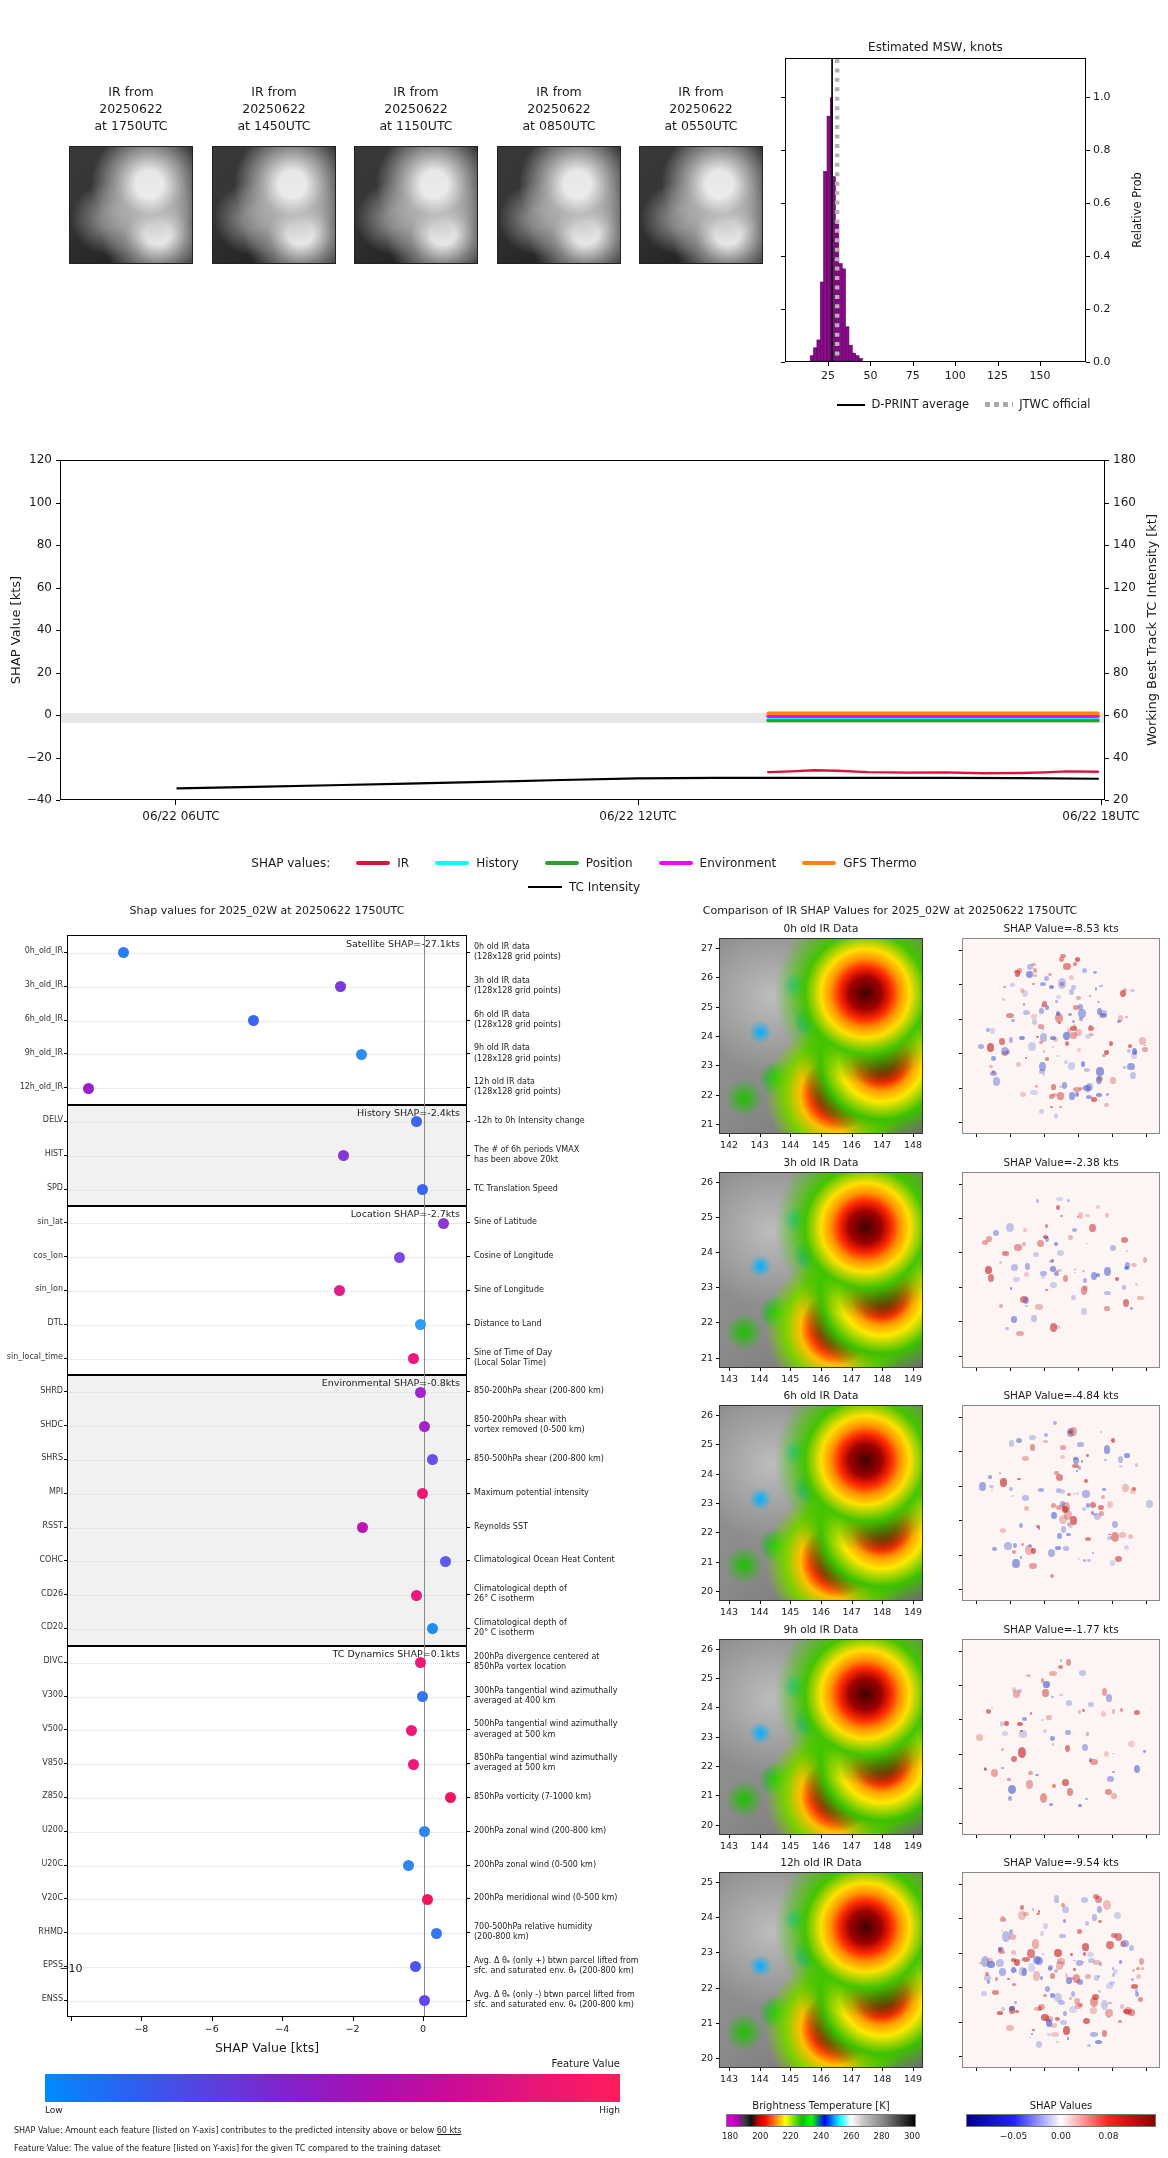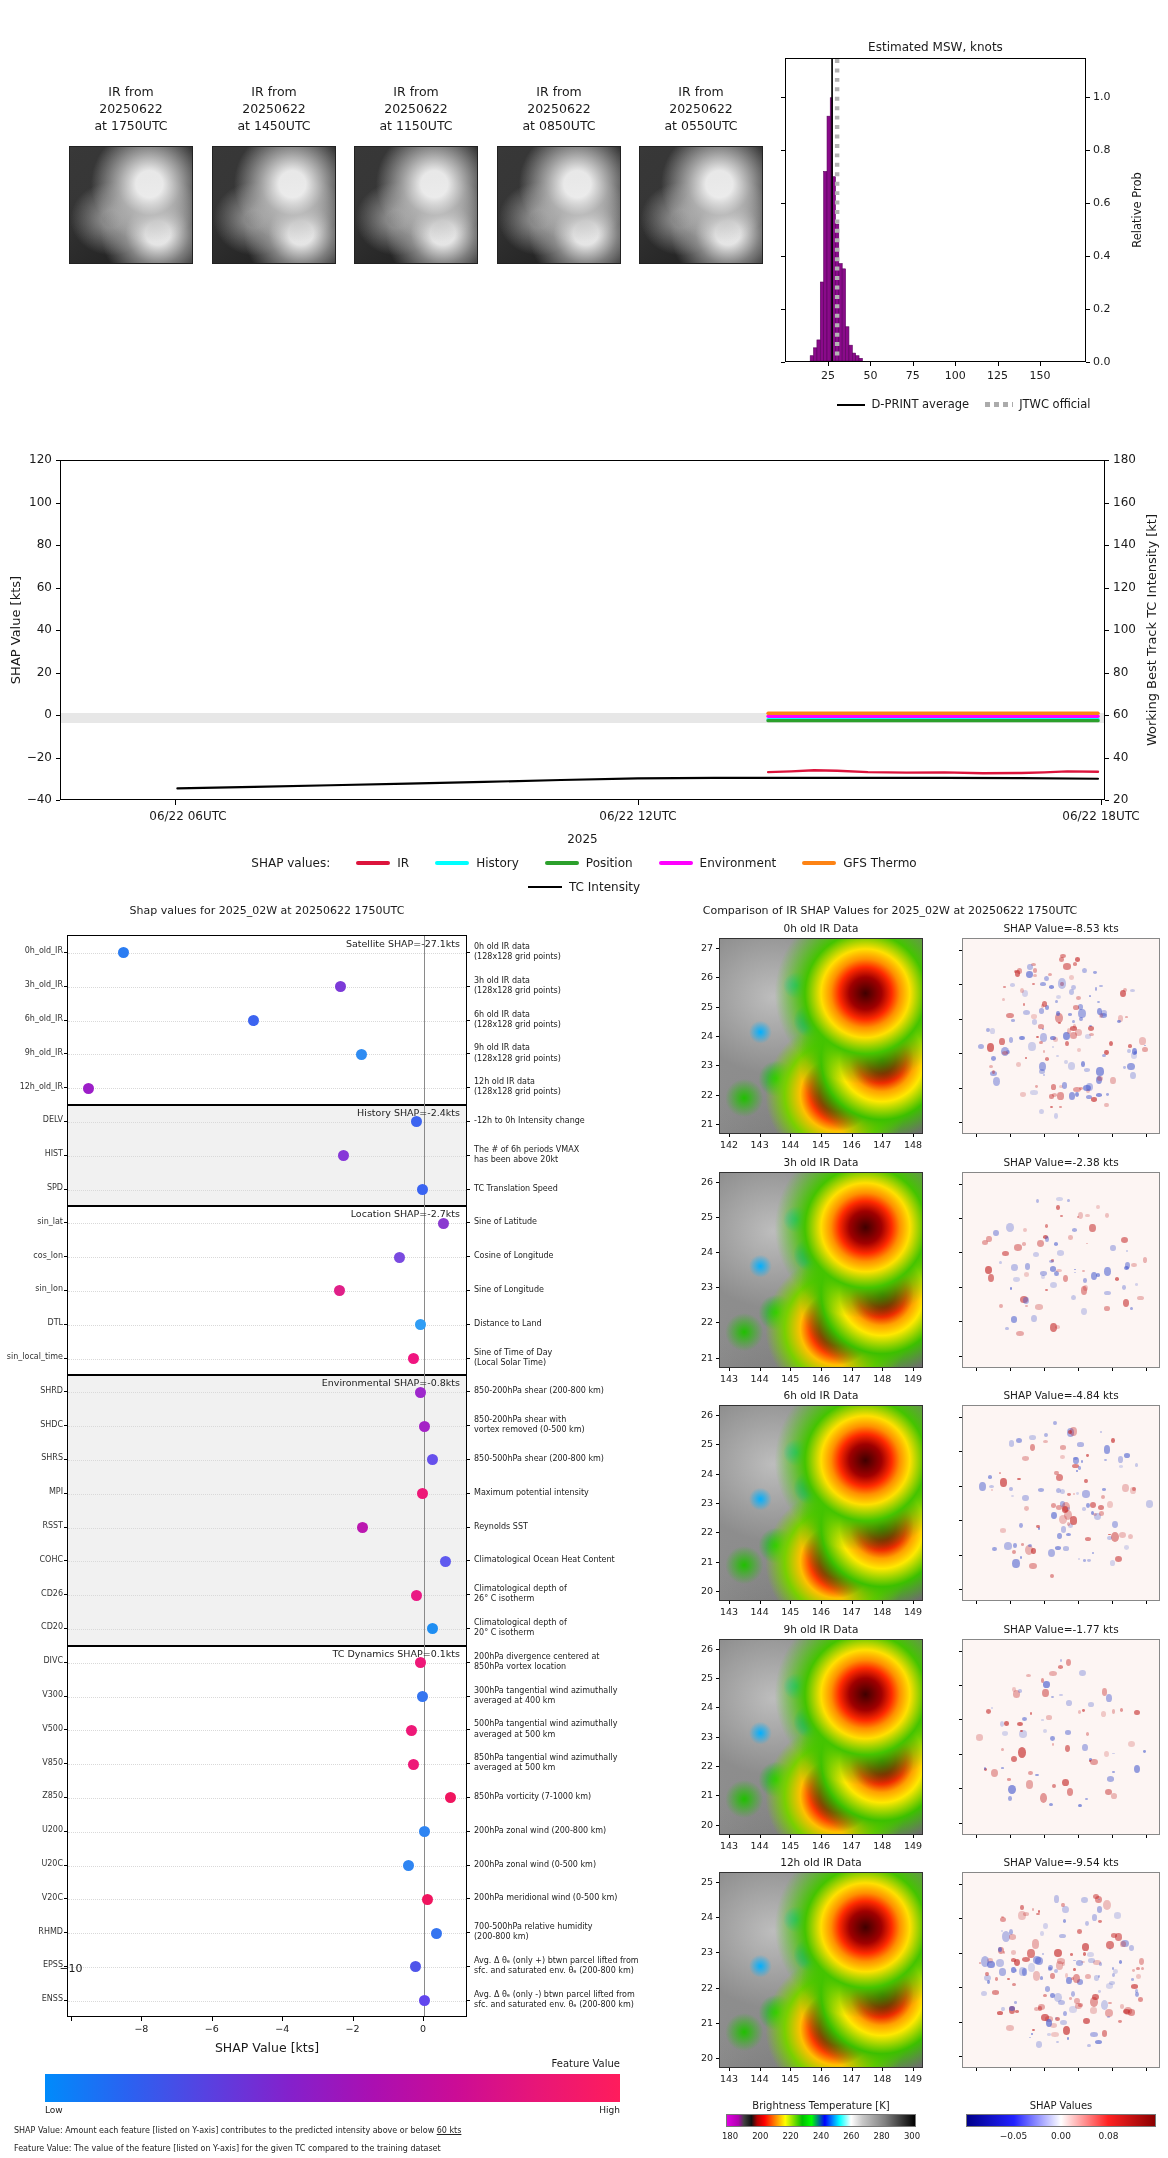--- a/index.html
+++ b/index.html
@@ -157,26 +157,25 @@
       <div class="t" style="left: 1113px; top: 234.5px; font-size: 12px;">80</div>
       <div class="t tick" style="left: 1105px; top: 285px; width: 4px; height: 1px;"></div>
       <div class="t" style="left: 1113px; top: 277px; font-size: 12px;">60</div>
       <div class="t tick" style="left: 1105px; top: 327.5px; width: 4px; height: 1px;"></div>
       <div class="t" style="left: 1113px; top: 319.5px; font-size: 12px;">40</div>
       <div class="t tick" style="left: 1105px; top: 370px; width: 4px; height: 1px;"></div>
       <div class="t" style="left: 1113px; top: 362px; font-size: 12px;">20</div>
       <div class="t rot" style="left: 16px; top: 200px; font-size: 13px;">SHAP Value [kts]</div>
       <div class="t rot" style="left: 1152px; top: 200px; font-size: 13px;">Working Best Track TC Intensity [kt]</div>
       <div class="t tick" style="left: 175px; top: 370px; width: 1px; height: 5px;"></div>
-      <div class="t ctr" style="left: 128px; top: 379px; width: 120px; font-size: 12px;">06/22 06UTC</div>
+      <div class="t ctr" style="left: 121px; top: 379px; width: 120px; font-size: 12px;">06/22 06UTC</div>
       <div class="t tick" style="left: 638.02px; top: 370px; width: 1px; height: 5px;"></div>
       <div class="t ctr" style="left: 578.02px; top: 379px; width: 120px; font-size: 12px;">06/22 12UTC</div>
       <div class="t tick" style="left: 1101.04px; top: 370px; width: 1px; height: 5px;"></div>
       <div class="t ctr" style="left: 1041.04px; top: 379px; width: 120px; font-size: 12px;">06/22 18UTC</div>
-      <div class="t ctr" style="left: 60px; top: 402px; width: 1045px; font-size: 12px;">2025</div>
       <div class="t" style="left: 0px; top: 426px; width: 1168px; display: flex; justify-content: center; gap: 26px; align-items: center; font-size: 12px;"><div class="t" style="position: relative;">SHAP values:</div><div class="t" style="position: relative; display: flex; align-items: center; gap: 7px;"><div class="t" style="position: relative; width: 34px; height: 3.5px; border-radius: 2px; background: rgb(220, 20, 60);"></div><div class="t" style="position: relative;">IR</div></div><div class="t" style="position: relative; display: flex; align-items: center; gap: 7px;"><div class="t" style="position: relative; width: 34px; height: 3.5px; border-radius: 2px; background: rgb(0, 255, 255);"></div><div class="t" style="position: relative;">History</div></div><div class="t" style="position: relative; display: flex; align-items: center; gap: 7px;"><div class="t" style="position: relative; width: 34px; height: 3.5px; border-radius: 2px; background: rgb(44, 160, 44);"></div><div class="t" style="position: relative;">Position</div></div><div class="t" style="position: relative; display: flex; align-items: center; gap: 7px;"><div class="t" style="position: relative; width: 34px; height: 3.5px; border-radius: 2px; background: rgb(255, 0, 255);"></div><div class="t" style="position: relative;">Environment</div></div><div class="t" style="position: relative; display: flex; align-items: center; gap: 7px;"><div class="t" style="position: relative; width: 34px; height: 3.5px; border-radius: 2px; background: rgb(253, 131, 20);"></div><div class="t" style="position: relative;">GFS Thermo</div></div></div>
       <div class="t" style="left: 0px; top: 450px; width: 1168px; display: flex; justify-content: center; gap: 26px; align-items: center; font-size: 12px;"><div class="t" style="position: relative; display: flex; align-items: center; gap: 7px;"><div class="t" style="position: relative; width: 34px; height: 2.5px; background: rgb(0, 0, 0);"></div><div class="t" style="position: relative;">TC Intensity</div></div></div>
     </div>
   <div id="feature-panel" style="position:absolute;left:40px;top:898px;width:620px;height:1260px;">
       <div class="t ctr" style="left: 27px; top: 6px; width: 400px; font-size: 11px;">Shap values for 2025_02W at 20250622 1750UTC</div>
       <div class="t plot" style="left: 27px; top: 37px; width: 400px; height: 1081.6px;"><div class="t" style="position: absolute; left: 0px; right: 0px; top: 169px; height: 101.4px; background: rgb(241, 241, 241);"></div><div class="t" style="position: absolute; left: 0px; right: 0px; top: 168px; height: 2px; background: rgb(0, 0, 0);"></div><div class="t" style="position: absolute; left: 0px; right: 0px; top: 269.4px; height: 2px; background: rgb(0, 0, 0);"></div><div class="t" style="position: absolute; left: 0px; right: 0px; top: 439.4px; height: 270.4px; background: rgb(241, 241, 241);"></div><div class="t" style="position: absolute; left: 0px; right: 0px; top: 438.4px; height: 2px; background: rgb(0, 0, 0);"></div><div class="t" style="position: absolute; left: 0px; right: 0px; top: 708.8px; height: 2px; background: rgb(0, 0, 0);"></div><div class="t" style="position: absolute; left: 356px; top: 0px; width: 1px; height: 100%; background: rgb(138, 138, 138);"></div><div class="t" style="position: absolute; left: 0px; right: 0px; top: 16.9px; border-top: 1px dotted rgb(217, 217, 217);"></div><div class="t dot" style="left: 50.244px; top: 11.4px; background: rgb(42, 124, 242);"></div><div class="t" style="position: absolute; right: 6px; top: 1.9px; font-size: 9.5px; color: rgb(34, 34, 34);">Satellite SHAP=-27.1kts</div><div class="t" style="position: absolute; left: 0px; right: 0px; top: 50.7px; border-top: 1px dotted rgb(217, 217, 217);"></div><div class="t dot" style="left: 266.724px; top: 45.2px; background: rgb(124, 58, 216);"></div><div class="t" style="position: absolute; left: 0px; right: 0px; top: 84.5px; border-top: 1px dotted rgb(217, 217, 217);"></div><div class="t dot" style="left: 180.132px; top: 79px; background: rgb(60, 100, 240);"></div><div class="t" style="position: absolute; left: 0px; right: 0px; top: 118.3px; border-top: 1px dotted rgb(217, 217, 217);"></div><div class="t dot" style="left: 288.196px; top: 112.8px; background: rgb(47, 140, 242);"></div><div class="t" style="position: absolute; left: 0px; right: 0px; top: 152.1px; border-top: 1px dotted rgb(217, 217, 217);"></div><div class="t dot" style="left: 14.692px; top: 146.6px; background: rgb(156, 30, 200);"></div><div class="t" style="position: absolute; left: 0px; right: 0px; top: 185.9px; border-top: 1px dotted rgb(217, 217, 217);"></div><div class="t dot" style="left: 343.46px; top: 180.4px; background: rgb(60, 100, 240);"></div><div class="t" style="position: absolute; right: 6px; top: 170.9px; font-size: 9.5px; color: rgb(34, 34, 34);">History SHAP=-2.4kts</div><div class="t" style="position: absolute; left: 0px; right: 0px; top: 219.7px; border-top: 1px dotted rgb(217, 217, 217);"></div><div class="t dot" style="left: 269.54px; top: 214.2px; background: rgb(134, 55, 216);"></div><div class="t" style="position: absolute; left: 0px; right: 0px; top: 253.5px; border-top: 1px dotted rgb(217, 217, 217);"></div><div class="t dot" style="left: 348.74px; top: 248px; background: rgb(58, 100, 242);"></div><div class="t" style="position: absolute; left: 0px; right: 0px; top: 287.3px; border-top: 1px dotted rgb(217, 217, 217);"></div><div class="t dot" style="left: 369.86px; top: 281.8px; background: rgb(138, 58, 208);"></div><div class="t" style="position: absolute; right: 6px; top: 272.3px; font-size: 9.5px; color: rgb(34, 34, 34);">Location SHAP=-2.7kts</div><div class="t" style="position: absolute; left: 0px; right: 0px; top: 321.1px; border-top: 1px dotted rgb(217, 217, 217);"></div><div class="t dot" style="left: 325.86px; top: 315.6px; background: rgb(122, 74, 224);"></div><div class="t" style="position: absolute; left: 0px; right: 0px; top: 354.9px; border-top: 1px dotted rgb(217, 217, 217);"></div><div class="t dot" style="left: 266.02px; top: 349.4px; background: rgb(224, 31, 136);"></div><div class="t" style="position: absolute; left: 0px; right: 0px; top: 388.7px; border-top: 1px dotted rgb(217, 217, 217);"></div><div class="t dot" style="left: 346.98px; top: 383.2px; background: rgb(47, 157, 245);"></div><div class="t" style="position: absolute; left: 0px; right: 0px; top: 422.5px; border-top: 1px dotted rgb(217, 217, 217);"></div><div class="t dot" style="left: 339.94px; top: 417px; background: rgb(240, 21, 128);"></div><div class="t" style="position: absolute; left: 0px; right: 0px; top: 456.3px; border-top: 1px dotted rgb(217, 217, 217);"></div><div class="t dot" style="left: 346.98px; top: 450.8px; background: rgb(158, 40, 204);"></div><div class="t" style="position: absolute; right: 6px; top: 441.3px; font-size: 9.5px; color: rgb(34, 34, 34);">Environmental SHAP=-0.8kts</div><div class="t" style="position: absolute; left: 0px; right: 0px; top: 490.1px; border-top: 1px dotted rgb(217, 217, 217);"></div><div class="t dot" style="left: 350.5px; top: 484.6px; background: rgb(165, 36, 198);"></div><div class="t" style="position: absolute; left: 0px; right: 0px; top: 523.9px; border-top: 1px dotted rgb(217, 217, 217);"></div><div class="t dot" style="left: 359.3px; top: 518.4px; background: rgb(102, 80, 236);"></div><div class="t" style="position: absolute; left: 0px; right: 0px; top: 557.7px; border-top: 1px dotted rgb(217, 217, 217);"></div><div class="t dot" style="left: 348.74px; top: 552.2px; background: rgb(238, 24, 120);"></div><div class="t" style="position: absolute; left: 0px; right: 0px; top: 591.5px; border-top: 1px dotted rgb(217, 217, 217);"></div><div class="t dot" style="left: 288.9px; top: 586px; background: rgb(187, 23, 176);"></div><div class="t" style="position: absolute; left: 0px; right: 0px; top: 625.3px; border-top: 1px dotted rgb(217, 217, 217);"></div><div class="t dot" style="left: 371.62px; top: 619.8px; background: rgb(95, 90, 239);"></div><div class="t" style="position: absolute; left: 0px; right: 0px; top: 659.1px; border-top: 1px dotted rgb(217, 217, 217);"></div><div class="t dot" style="left: 343.46px; top: 653.6px; background: rgb(234, 24, 132);"></div><div class="t" style="position: absolute; left: 0px; right: 0px; top: 692.9px; border-top: 1px dotted rgb(217, 217, 217);"></div><div class="t dot" style="left: 359.3px; top: 687.4px; background: rgb(31, 142, 242);"></div><div class="t" style="position: absolute; left: 0px; right: 0px; top: 726.7px; border-top: 1px dotted rgb(217, 217, 217);"></div><div class="t dot" style="left: 346.98px; top: 721.2px; background: rgb(238, 24, 120);"></div><div class="t" style="position: absolute; right: 6px; top: 711.7px; font-size: 9.5px; color: rgb(34, 34, 34);">TC Dynamics SHAP=0.1kts</div><div class="t" style="position: absolute; left: 0px; right: 0px; top: 760.5px; border-top: 1px dotted rgb(217, 217, 217);"></div><div class="t dot" style="left: 348.74px; top: 755px; background: rgb(53, 117, 240);"></div><div class="t" style="position: absolute; left: 0px; right: 0px; top: 794.3px; border-top: 1px dotted rgb(217, 217, 217);"></div><div class="t dot" style="left: 338.18px; top: 788.8px; background: rgb(238, 24, 120);"></div><div class="t" style="position: absolute; left: 0px; right: 0px; top: 828.1px; border-top: 1px dotted rgb(217, 217, 217);"></div><div class="t dot" style="left: 339.94px; top: 822.6px; background: rgb(238, 24, 120);"></div><div class="t" style="position: absolute; left: 0px; right: 0px; top: 861.9px; border-top: 1px dotted rgb(217, 217, 217);"></div><div class="t dot" style="left: 376.9px; top: 856.4px; background: rgb(240, 21, 95);"></div><div class="t" style="position: absolute; left: 0px; right: 0px; top: 895.7px; border-top: 1px dotted rgb(217, 217, 217);"></div><div class="t dot" style="left: 350.5px; top: 890.2px; background: rgb(47, 133, 242);"></div><div class="t" style="position: absolute; left: 0px; right: 0px; top: 929.5px; border-top: 1px dotted rgb(217, 217, 217);"></div><div class="t dot" style="left: 334.66px; top: 924px; background: rgb(47, 133, 242);"></div><div class="t" style="position: absolute; left: 0px; right: 0px; top: 963.3px; border-top: 1px dotted rgb(217, 217, 217);"></div><div class="t dot" style="left: 354.02px; top: 957.8px; background: rgb(240, 21, 95);"></div><div class="t" style="position: absolute; left: 0px; right: 0px; top: 997.1px; border-top: 1px dotted rgb(217, 217, 217);"></div><div class="t dot" style="left: 362.82px; top: 991.6px; background: rgb(53, 117, 240);"></div><div class="t" style="position: absolute; left: 0px; right: 0px; top: 1030.9px; border-top: 1px dotted rgb(217, 217, 217);"></div><div class="t dot" style="left: 341.7px; top: 1025.4px; background: rgb(79, 85, 234);"></div><div class="t" style="position: absolute; left: 0px; right: 0px; top: 1064.7px; border-top: 1px dotted rgb(217, 217, 217);"></div><div class="t dot" style="left: 350.5px; top: 1059.2px; background: rgb(98, 70, 238);"></div></div>
       <div class="t" style="left: -61px; top: 48.4px; width: 84px; text-align: right; font-size: 8px; color: rgb(51, 51, 51);">0h_old_IR</div>
       <div class="t tick" style="left: 24px; top: 53.9px; width: 3px; height: 1px;"></div>
       <div class="t tick" style="left: 427px; top: 53.9px; width: 3px; height: 1px;"></div>
       <div class="t" style="left: 434px; top: 53.9px; font-size: 8px; line-height: 1.3; color: rgb(34, 34, 34); white-space: pre-line; transform: translateY(-50%);">0h old IR data

